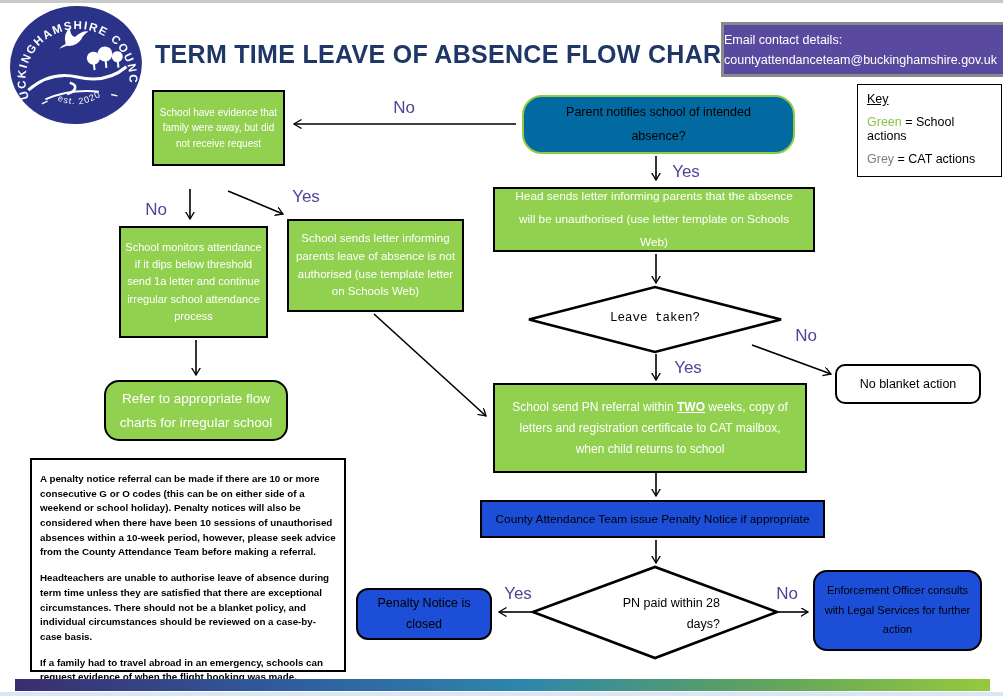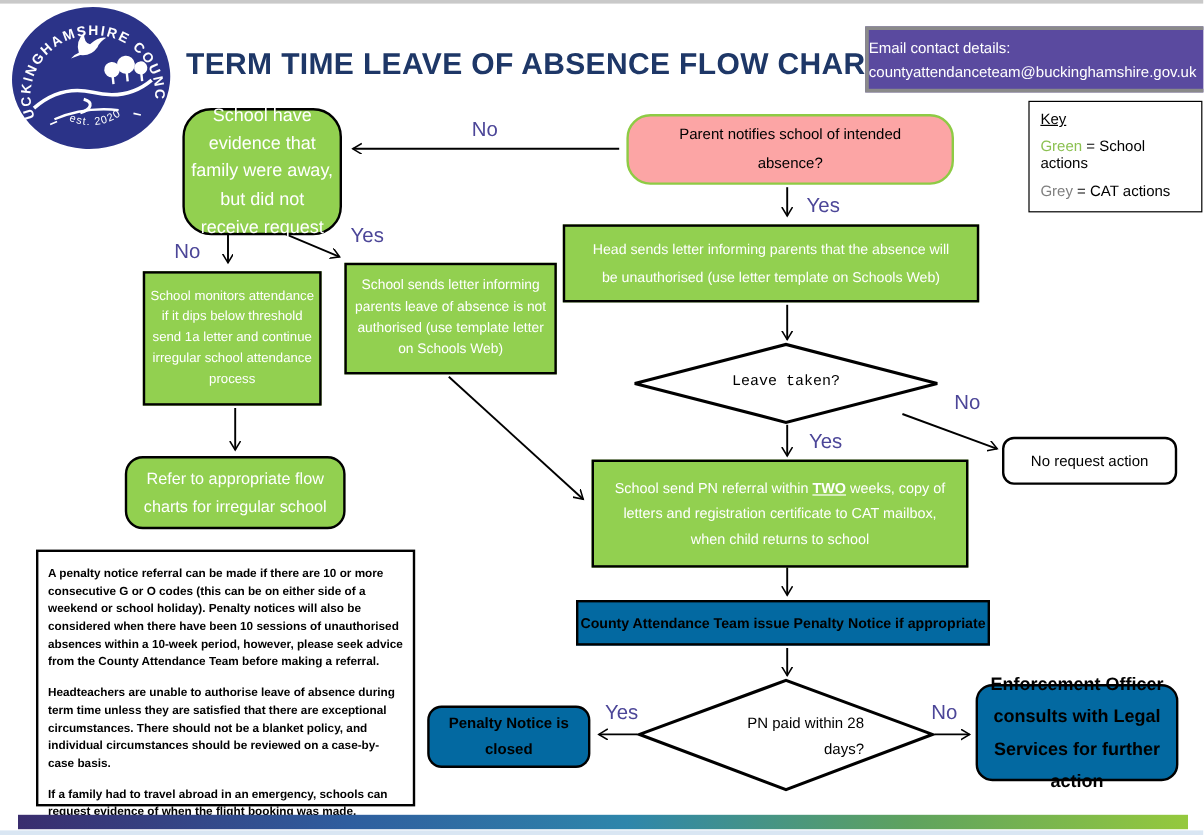--- a/index.html
+++ b/index.html
@@ -27,35 +27,35 @@
   .green-term { color:#8cc152; }
   .grey-term { color:#7f7f7f; }
 
   .edges { position:absolute; left:0; top:0; width:1003px; height:696px; }
   .edges line, .edges path.conn { stroke:#000; stroke-width:1.6; fill:none; }
   .edges polygon { fill:#fff; stroke:#000; stroke-width:2.6; }
 
   .node { position:absolute; display:flex; align-items:center; justify-content:center;
     text-align:center; }
   .green { background:#92d050; border:2.5px solid #000; color:#fff; }
-  .grey  { background:#0369a1; border:2.5px solid #000; color:#000;font-weight:bold; }
+  .grey  { background:#1d4ed8; border:2.5px solid #000; color:#000; }
   .outline-white { background:#fff; border:2.5px solid #000; color:#000; }
 
-  .n-parent { left:522px; top:95px; width:273px; height:59px; background:#fca5a5;
+  .n-parent { left:522px; top:95px; width:273px; height:59px; background:#0369a1;
     border:2.5px solid #8ecb45; border-radius:20px; color:#000; font-size:12.5px; line-height:1.9; padding:0 26px; }
-  .n-evidence { left:152px; top:90px; width:133px; height:106px; font-size:15px; line-height:1.55; padding:0 4px;border-radius:24px; }
-  .n-head { left:469px; top:187px; width:347px; height:65px; font-size:11.8px; line-height:1.95; padding:0 16px; }
+  .n-evidence { left:152px; top:90px; width:133px; height:76px; font-size:10px; line-height:1.55; padding:0 4px; }
+  .n-head { left:493px; top:187px; width:322px; height:65px; font-size:11.8px; line-height:1.95; padding:0 16px; }
   .n-monitors { left:119px; top:226px; width:149px; height:112px; font-size:11px; line-height:1.55; padding:0 4px; }
   .n-letter { left:287px; top:219px; width:177px; height:93px; font-size:11.5px; line-height:1.55; padding:0 6px; }
   .n-refer { left:104px; top:380px; width:184px; height:61px; border-radius:15px; font-size:13.5px; line-height:1.75; padding:0 8px; }
   .n-nofurther { left:835px; top:364px; width:146px; height:40px; border-radius:10px; font-size:12.5px; }
   .n-referral { left:493px; top:383px; width:314px; height:90px; font-size:12px; line-height:1.75; padding:0 10px; }
   .n-cat { left:480px; top:500px; width:345px; height:38px; font-size:11.8px; white-space:nowrap; }
   .n-closed { left:356px; top:588px; width:136px; height:52px; border-radius:12px; font-size:12.5px; line-height:1.7; }
-  .n-enforce { left:813px; top:570px; width:169px; height:81px; border-radius:14px; font-size:15px; line-height:1.8; padding:0 6px; }
+  .n-enforce { left:813px; top:570px; width:169px; height:81px; border-radius:14px; font-size:11px; line-height:1.8; padding:0 6px; }
 
   .diamond-txt { position:absolute; text-align:center; color:#000; font-size:12.5px; line-height:1.7; }
   .d-leave { left:570px; top:308px; width:170px;font-family:Liberation Mono, monospace; }
   .d-pnpaid { left:590px; top:593px; width:130px;text-align:right; }
 
   .emph { font-weight:bold; text-decoration:underline; }
 
   .edge-label { position:absolute; transform:translateX(-50%); color:#4c4698;
     font-weight:normal; font-size:17px; }
 
@@ -137,21 +137,21 @@
     <polygon points="529,319.5 655,287 781,319.5 655,352"></polygon>
     <polygon points="533,612 655,567 777,612 655,658"></polygon>
   </svg>
 
   <div class="node n-parent">Parent notifies school of intended absence?</div>
   <div class="node green n-evidence">School have evidence that family were away, but did not receive request</div>
   <div class="node green n-head">Head sends letter informing parents that the absence will be unauthorised (use letter template on Schools Web)</div>
   <div class="node green n-monitors">School monitors attendance if it dips below threshold send 1a letter and continue irregular school attendance process</div>
   <div class="node green n-letter">School sends letter informing parents leave of absence is not authorised (use template letter on Schools Web)</div>
   <div class="node green n-refer">Refer to appropriate flow charts for irregular school</div>
-  <div class="node outline-white n-nofurther">No request action</div>
+  <div class="node outline-white n-nofurther">No blanket action</div>
   <div class="node green n-referral">
     <div class="txt"><span>School send PN referral within </span><span class="emph">TWO</span><span> weeks, copy of letters and registration certificate to CAT mailbox, when child returns to school</span></div>
   </div>
   <div class="node grey n-cat">County Attendance Team issue Penalty Notice if appropriate</div>
   <div class="node grey n-closed">Penalty Notice is closed</div>
   <div class="node grey n-enforce">Enforcement Officer consults with Legal Services for further action</div>
 
   <div class="diamond-txt d-leave">Leave taken?</div>
   <div class="diamond-txt d-pnpaid">PN paid within 28 days?</div>
 

